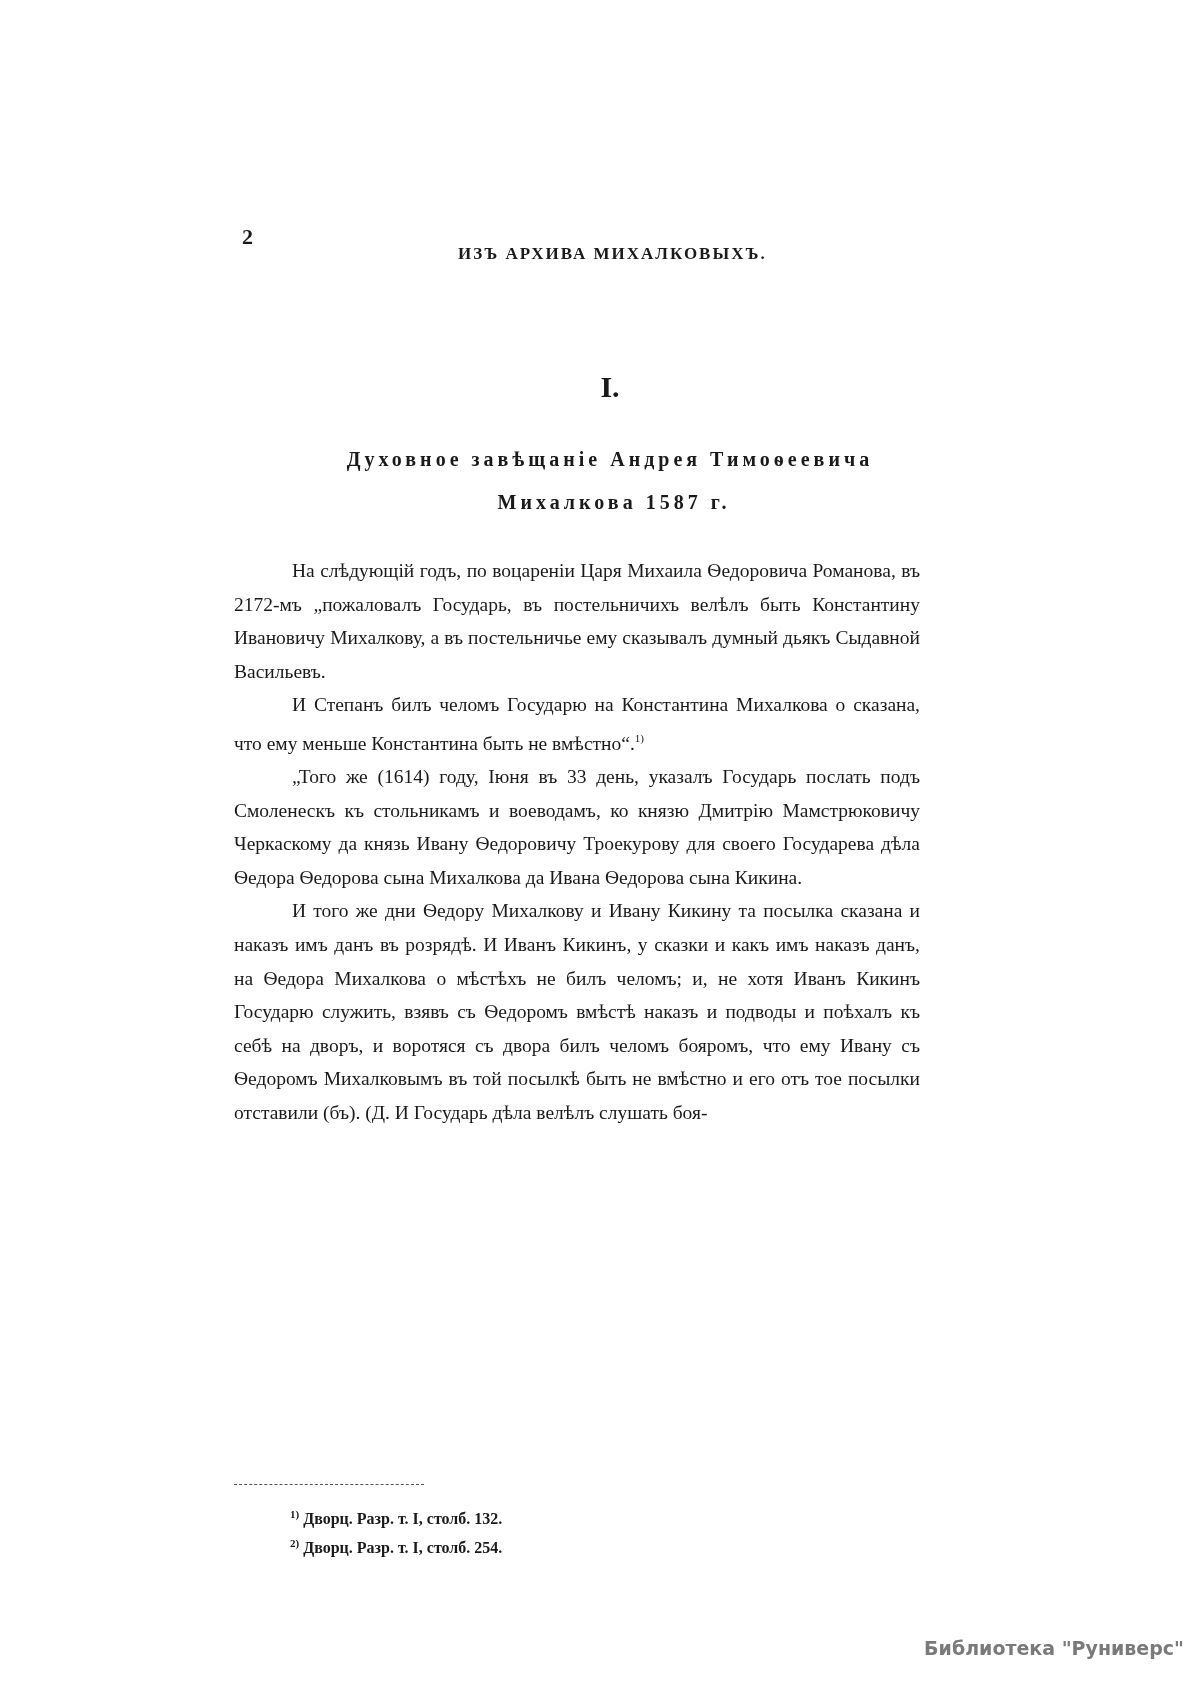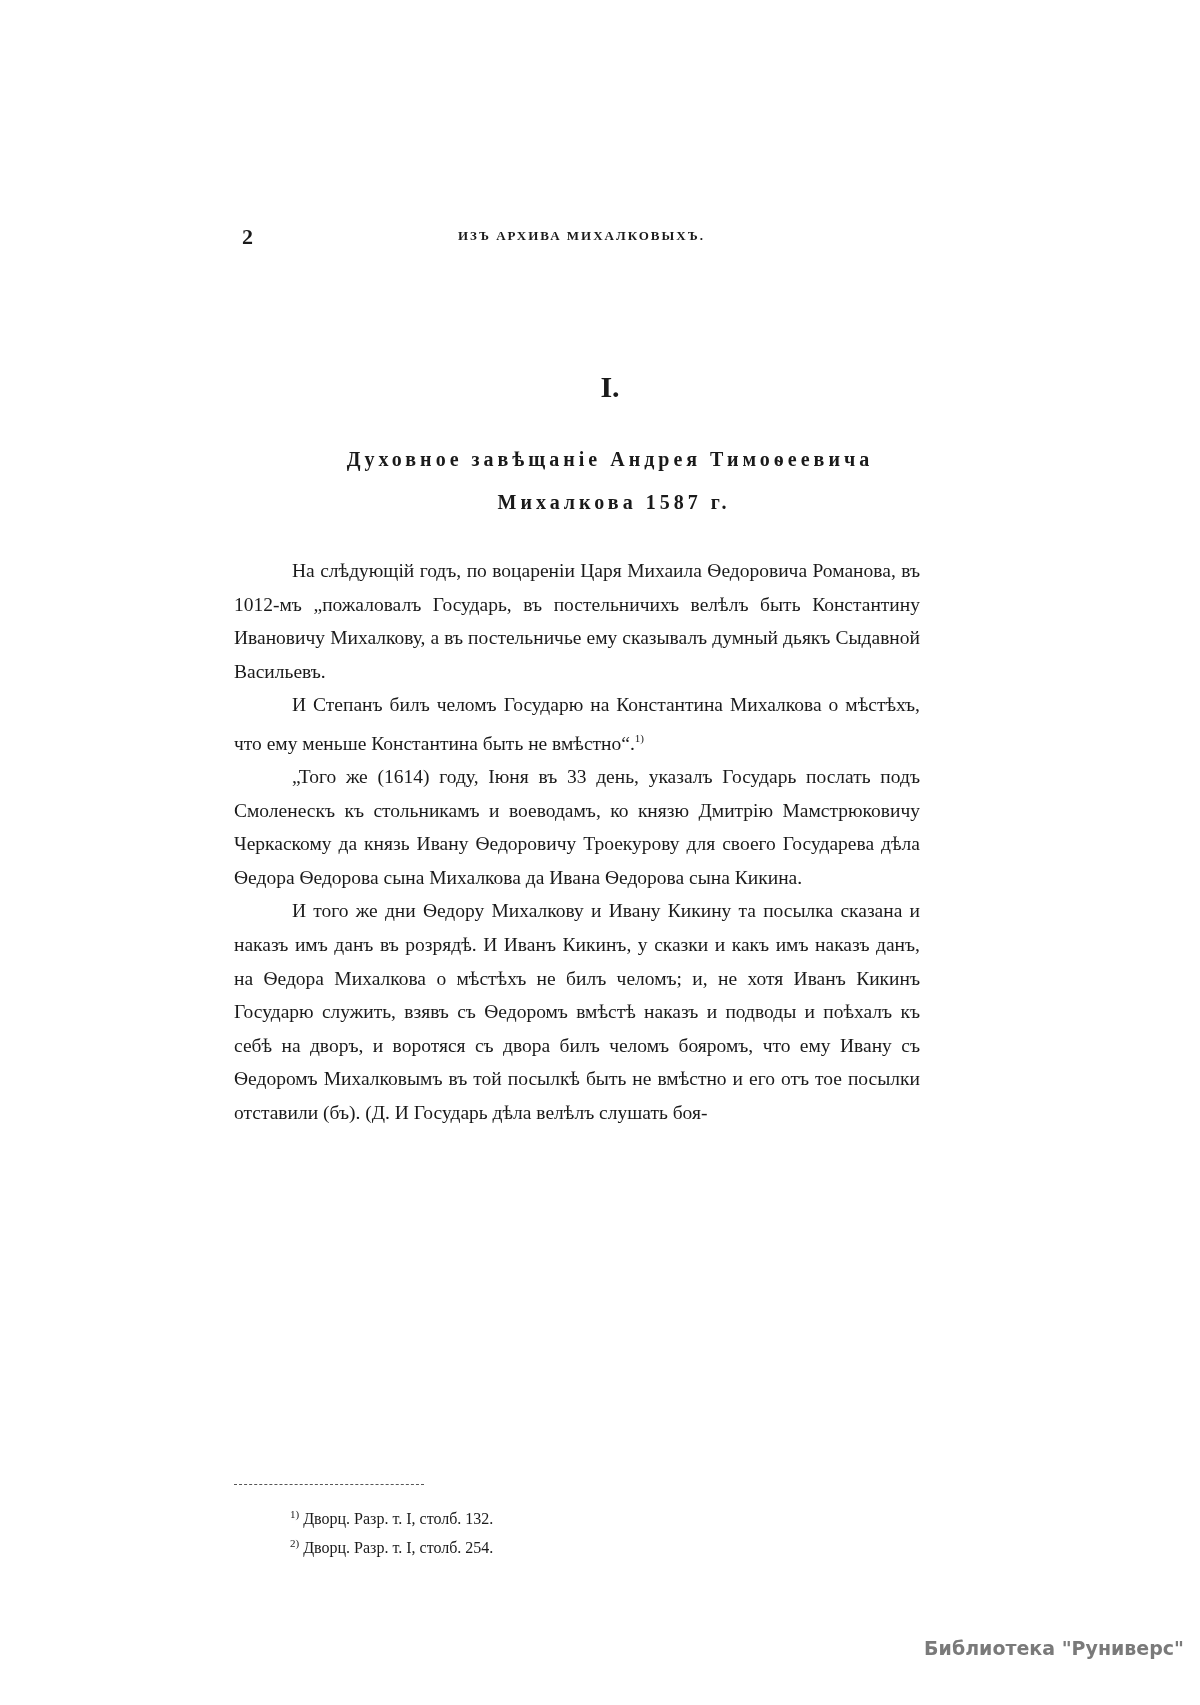--- a/index.html
+++ b/index.html
@@ -5,22 +5,22 @@
   html, body { margin: 0; padding: 0; background: #ffffff; }
   body {
     width: 1200px; height: 1705px; position: relative; overflow: hidden;
     font-family: "Liberation Serif", "DejaVu Serif", serif; color: #1a1a1a;
   }
   .page-number {
     position: absolute; left: 242px; top: 224px;
     font-size: 22px; font-weight: bold;
   }
   .running-head {
-    position: absolute; left: 458px; top: 228px;
-    font-size: 13px; letter-spacing: 2px; font-weight: bold;
+    position: absolute; left: 458px; top: 244px;
+    font-size: 17px; letter-spacing: 2px; font-weight: bold;
   }
   .chapter-numeral {
     position: absolute; left: 0; width: 1200px; top: 370px; text-align: center;
     font-size: 30px; font-weight: bold; padding-left: 10px;
   }
   .chapter-title {
     position: absolute; left: 0; width: 1200px; text-align: center;
     font-size: 20px; letter-spacing: 4px; font-weight: bold;
     font-family: "Liberation Serif", serif;
   }
@@ -32,42 +32,42 @@
   }
   .body-text p { margin: 0; text-indent: 58px; }
   .footnote-rule {
     position: absolute; left: 234px; top: 1484px; width: 190px;
     border-top: 1px dashed #555;
   }
   .footnotes {
     position: absolute; left: 290px; top: 1502px;
     font-size: 16px; line-height: 24px;
   }
-  .footnotes div { white-space: nowrap; }
+  .footnotes div { white-space: nowrap; font-weight: bold; }
   sup { font-size: 11px; }
   .watermark {
     position: absolute; right: 16px; top: 1637px;
     font-family: "DejaVu Sans", sans-serif; font-weight: bold;
     font-size: 19px; color: #7a7a7a;
   }
 </style>
 </head>
 <body>
 
 <div>
   <div class="page-number">2</div>
   <div class="running-head">ИЗЪ АРХИВА МИХАЛКОВЫХЪ.</div>
 
   <div class="chapter-numeral">I.</div>
   <div class="chapter-title t1">Духовное завѣщаніе Андрея Тимоѳеевича</div>
   <div class="chapter-title t2">Михалкова 1587 г.</div>
 
   <div class="body-text">
-    <p><span>На слѣдующій годъ, по воцареніи Царя Михаила Ѳедоровича Романова, въ 1012-мъ „пожаловалъ Государь, въ постельничихъ велѣлъ быть Константину Ивановичу Михалкову, а въ постельничье ему сказывалъ думный дьякъ Сыдавной Васильевъ.</span></p>
-    <p><span>И Степанъ билъ челомъ Государю на Константина Михалкова о мѣстѣхъ, что ему меньше Константина быть не вмѣстно“.</span><sup>1)</sup></p>
+    <p><span>На слѣдующій годъ, по воцареніи Царя Михаила Ѳедоровича Романова, въ 2172-мъ „пожаловалъ Государь, въ постельничихъ велѣлъ быть Константину Ивановичу Михалкову, а въ постельничье ему сказывалъ думный дьякъ Сыдавной Васильевъ.</span></p>
+    <p><span>И Степанъ билъ челомъ Государю на Константина Михалкова о сказана, что ему меньше Константина быть не вмѣстно“.</span><sup>1)</sup></p>
     <p><span>„Того же (1614) году, Іюня въ 33 день, указалъ Государь послать подъ Смоленескъ къ стольникамъ и воеводамъ, ко князю Дмитрію Мамстрюковичу Черкаскому да князь Ивану Ѳедоровичу Троекурову для своего Государева дѣла Ѳедора Ѳедорова сына Михалкова да Ивана Ѳедорова сына Кикина.</span></p>
     <p><span>И того же дни Ѳедору Михалкову и Ивану Кикину та посылка сказана и наказъ имъ данъ въ розрядѣ. И Иванъ Кикинъ, у сказки и какъ имъ наказъ данъ, на Ѳедора Михалкова о мѣстѣхъ не билъ челомъ; и, не хотя Иванъ Кикинъ Государю служить, взявъ съ Ѳедоромъ вмѣстѣ наказъ и подводы и поѣхалъ къ себѣ на дворъ, и воротяся съ двора билъ челомъ бояромъ, что ему Ивану съ Ѳедоромъ Михалковымъ въ той посылкѣ быть не вмѣстно и его отъ тое посылки отставили (бъ). (Д. И Государь дѣла велѣлъ слушать боя-</span></p>
   </div>
 
   <div class="footnote-rule"></div>
   <div class="footnotes">
     <div><sup>1)</sup> <span>Дворц. Разр. т. I, столб. 132.</span></div>
     <div><sup>2)</sup> <span>Дворц. Разр. т. I, столб. 254.</span></div>
   </div>
 

